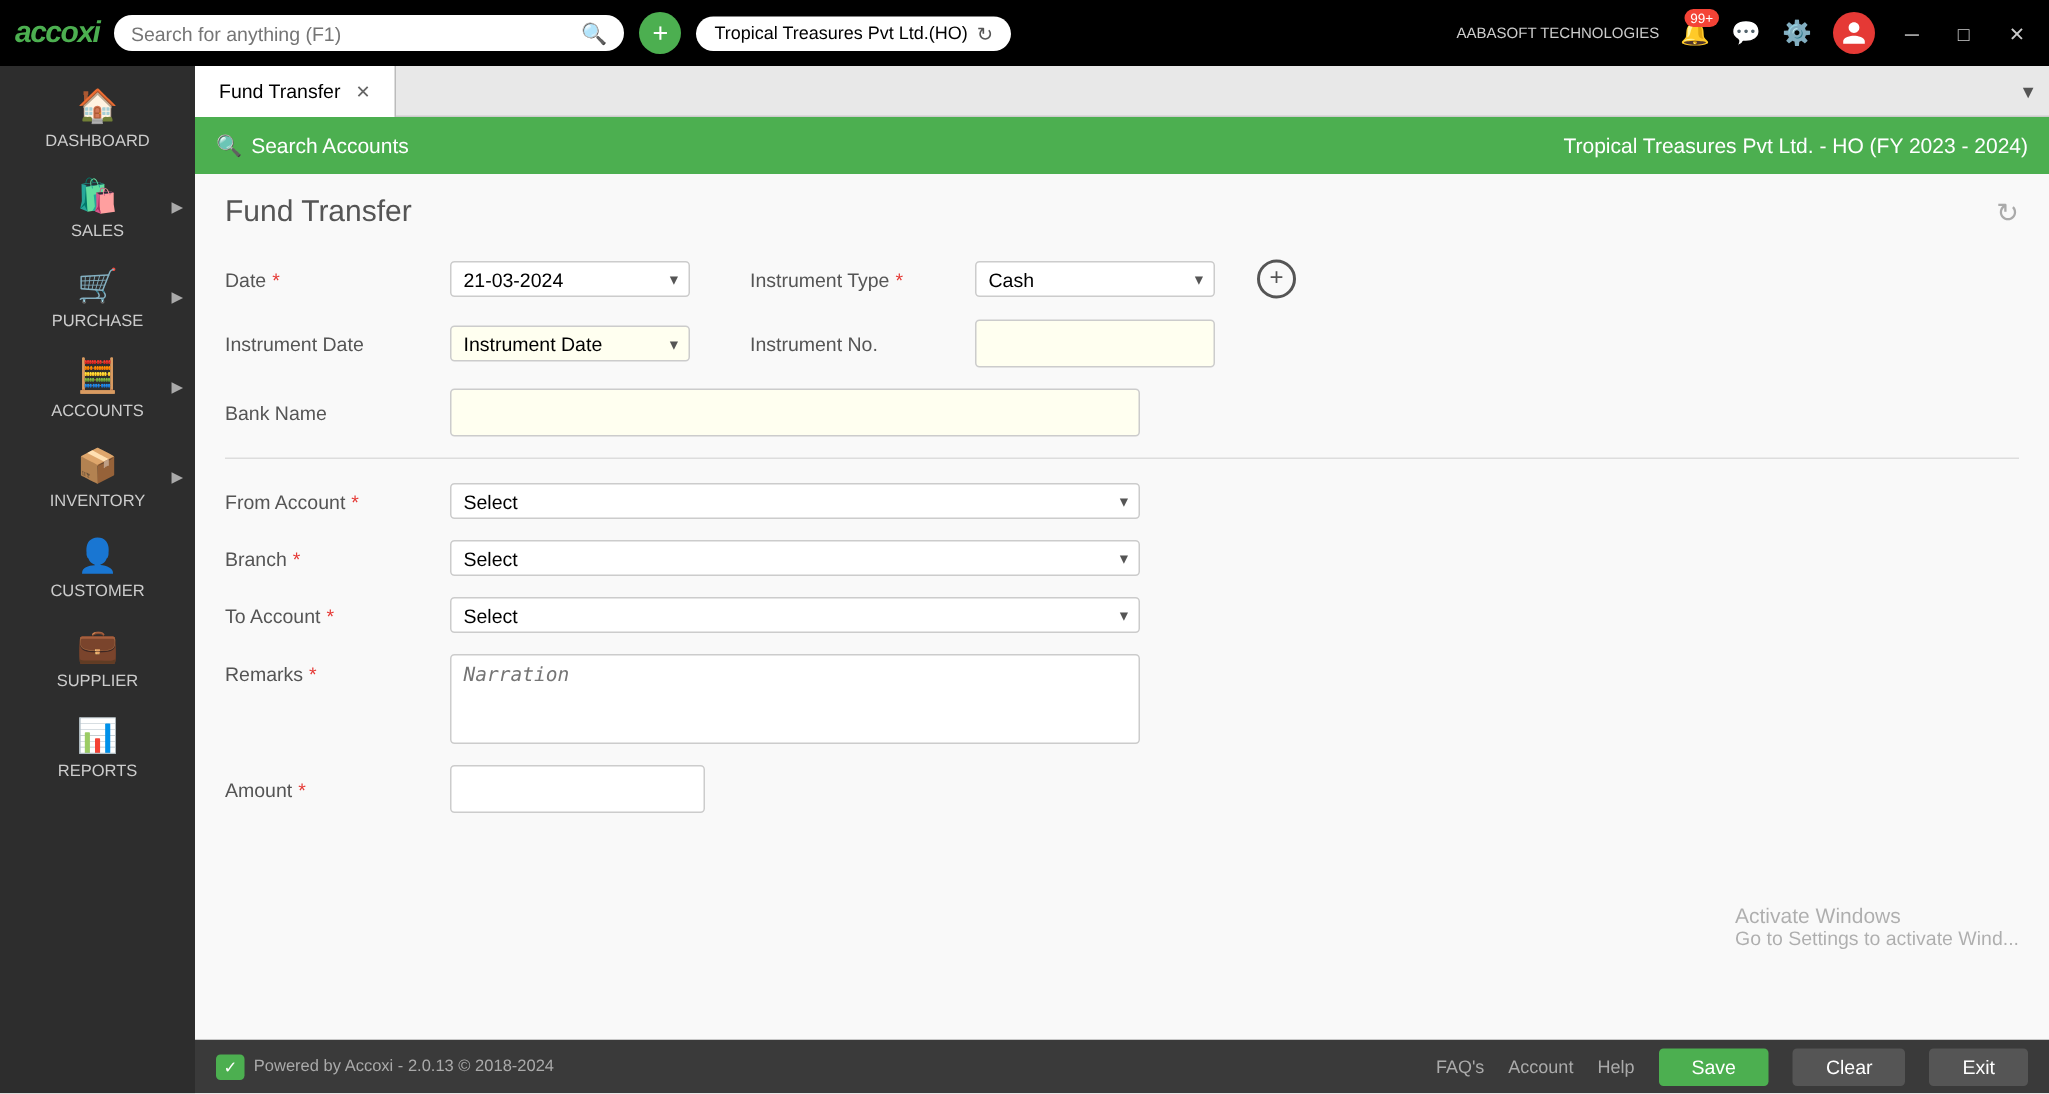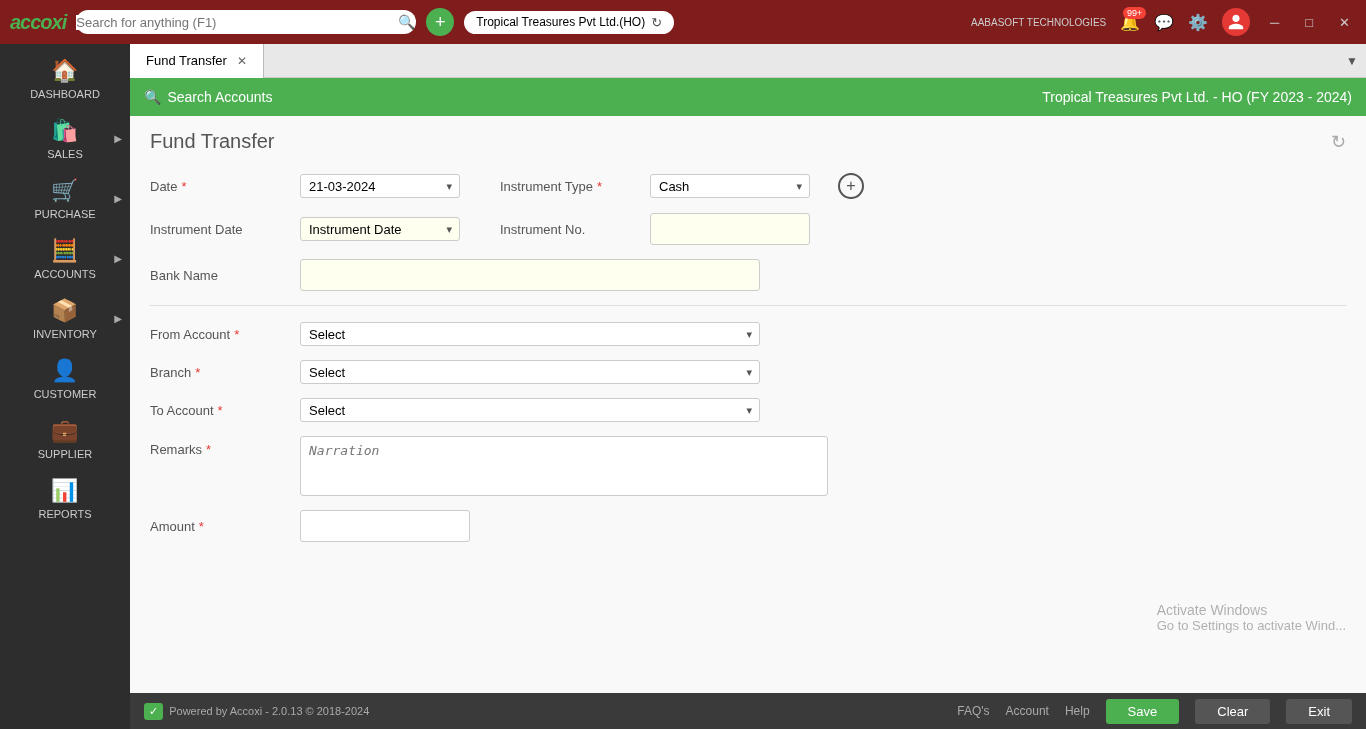--- a/index.html
+++ b/index.html
@@ -1,20 +1,20 @@
 <!DOCTYPE html>
 <html><head>
   <meta charset="utf-8">
   <style>
     * { box-sizing: border-box; margin: 0; padding: 0; }
     body { font-family: 'Segoe UI', Arial, sans-serif; font-size: 13px; background: #f0f0f0; overflow: hidden; width: 1366px; height: 729px; display: flex; flex-direction: column; }
 
     
-    .topbar { height: 44px; background: #7f1d1d; display: flex; align-items: center; padding: 0 10px; gap: 10px; flex-shrink: 0; }
-    .search-box { display: flex; align-items: center; background: #fff; border-radius: 20px; padding: 4px 0; width: 340px; gap: 6px; }
+    .topbar { height: 44px; background: #000000; display: flex; align-items: center; padding: 0 10px; gap: 10px; flex-shrink: 0; }
+    .search-box { display: flex; align-items: center; background: #fff; border-radius: 20px; padding: 4px 11px; width: 340px; gap: 6px; }
     .search-box input { border: none; outline: none; font-size: 13px; width: 100%; }
     .search-icon-btn { color: #555; cursor: pointer; font-size: 14px; }
     .add-btn { width: 28px; height: 28px; background: #4caf50; border-radius: 50%; display: flex; align-items: center; justify-content: center; color: white; font-size: 18px; cursor: pointer; }
     .company-pill { display: flex; align-items: center; background: #fff; border-radius: 20px; padding: 4px 12px; gap: 6px; font-size: 12px; }
     .refresh-icon { color: #555; font-size: 13px; cursor: pointer; }
     .topbar-right { margin-left: auto; display: flex; align-items: center; gap: 14px; }
     .company-name { color: #ccc; font-size: 10px; }
     .topbar-icon { color: #ccc; font-size: 16px; cursor: pointer; position: relative; }
     .badge { background: #f44336; color: white; font-size: 9px; border-radius: 8px; padding: 1px 4px; position: absolute; top: -6px; right: -6px; }
     .avatar { width: 28px; height: 28px; background: #e53935; border-radius: 50%; display: flex; align-items: center; justify-content: center; }
@@ -61,21 +61,21 @@
     .select-wrapper { position: relative; display: inline-flex; align-items: center; }
     .select-wrapper::after { content: '▾'; position: absolute; right: 8px; pointer-events: none; color: #555; font-size: 11px; }
     .date-select { width: 160px; }
     .instrument-type-select { width: 160px; }
     .full-select { width: 460px; }
     .instrument-no-input { width: 160px; background: #fffff0; }
     .bank-name-input { width: 460px; background: #fffff0; }
     .instrument-date-select { width: 160px; background: #fffff0; }
     .add-circle { width: 26px; height: 26px; border: 2px solid #555; border-radius: 50%; display: flex; align-items: center; justify-content: center; font-size: 16px; color: #555; cursor: pointer; margin-left: 8px; }
     .divider { border: none; border-top: 1px solid #ddd; margin: 10px 0 16px; }
-    .remarks-textarea { width: 528px; height: 60px; border: 1px solid #ccc; border-radius: 3px; padding: 6px 8px; font-size: 13px; outline: none; background: white; resize: none; color: #aaa; font-style: italic; }
+    .remarks-textarea { width: 460px; height: 60px; border: 1px solid #ccc; border-radius: 3px; padding: 6px 8px; font-size: 13px; outline: none; background: white; resize: none; color: #aaa; font-style: italic; }
     .amount-input { width: 170px; }
 
     
     .footer { height: 36px; background: #3a3a3a; display: flex; align-items: center; padding: 0 14px; flex-shrink: 0; }
     .powered-by { color: #aaa; font-size: 11px; display: flex; align-items: center; gap: 6px; }
     .footer-links { margin-left: auto; display: flex; align-items: center; gap: 16px; }
     .footer-link { color: #aaa; font-size: 12px; cursor: pointer; text-decoration: none; }
     .btn-save { background: #4caf50; color: white; border: none; padding: 5px 22px; border-radius: 3px; font-size: 13px; cursor: pointer; }
     .btn-clear { background: #555; color: white; border: none; padding: 5px 22px; border-radius: 3px; font-size: 13px; cursor: pointer; }
     .btn-exit { background: #555; color: white; border: none; padding: 5px 22px; border-radius: 3px; font-size: 13px; cursor: pointer; }

